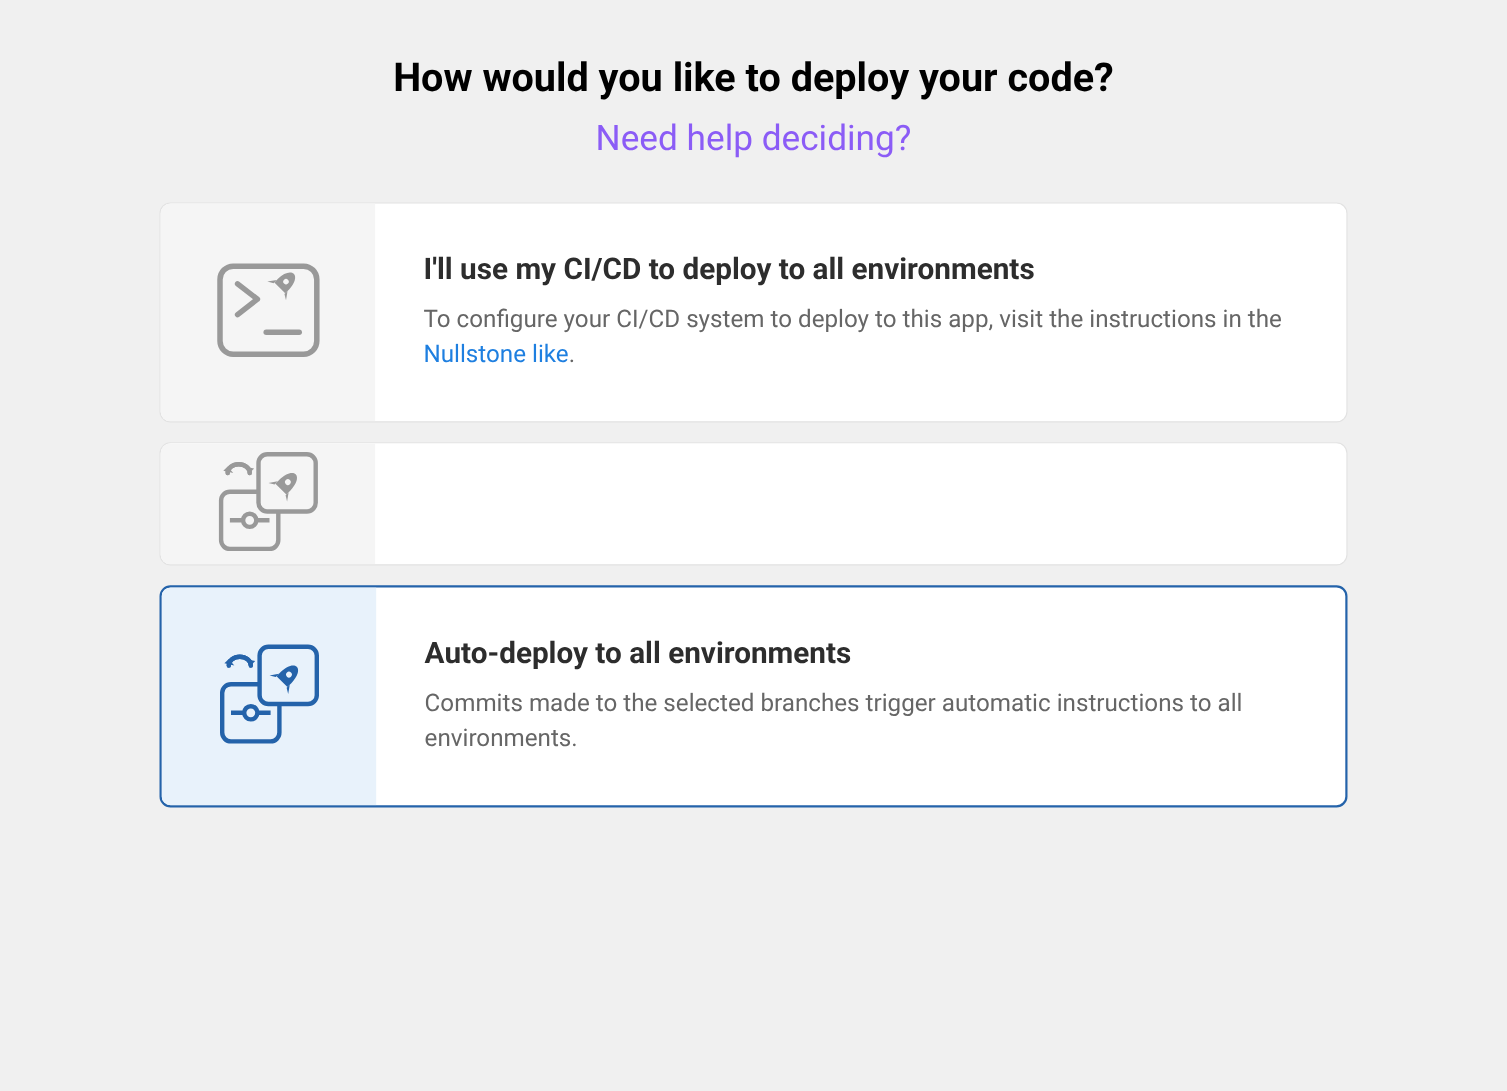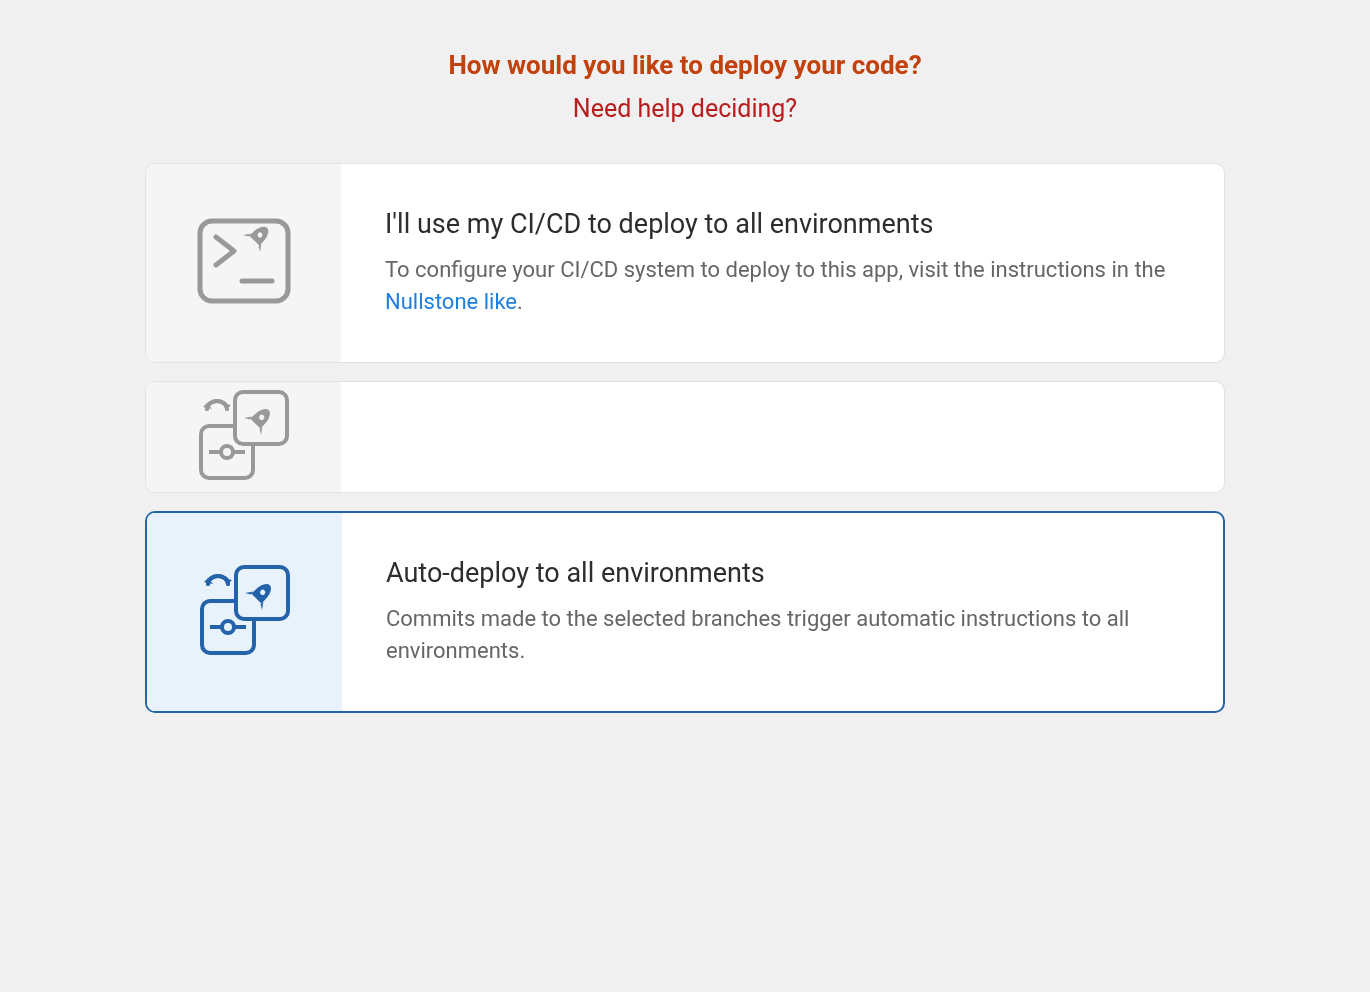--- a/index.html
+++ b/index.html
@@ -16,28 +16,28 @@
     }
     .container {
       max-width: 1080px;
       margin: 0 auto;
     }
     .header {
       text-align: center;
       margin-bottom: 40px;
     }
     .title {
-      font-size: 26px;
+      font-size: 36px;
       font-weight: 700;
-      color: #c2410c;
+      color: #000000;
       margin-bottom: 14px;
     }
     .help-link {
-      font-size: 25px;
-      color: #b91c1c;
+      font-size: 32px;
+      color: #8b5cf6;
       text-decoration: none;
       cursor: pointer;
     }
     .option-card {
       display: flex;
       background: #fff;
       border: 1px solid #e2e2e2;
       border-radius: 10px;
       margin-bottom: 18px;
       overflow: hidden;
@@ -56,21 +56,21 @@
     }
     .option-card.selected .icon-zone {
       background: #e8f2fb;
     }
     .content-zone {
       padding: 44px 44px 44px 44px;
       flex: 1;
     }
     .option-title {
       font-size: 27px;
-      font-weight: 400;
+      font-weight: 700;
       color: #2d2d2d;
       margin-bottom: 14px;
     }
     .option-desc {
       font-size: 22px;
       color: #666;
       line-height: 1.45;
     }
     .inline-link {
       color: #1e7fe0;

